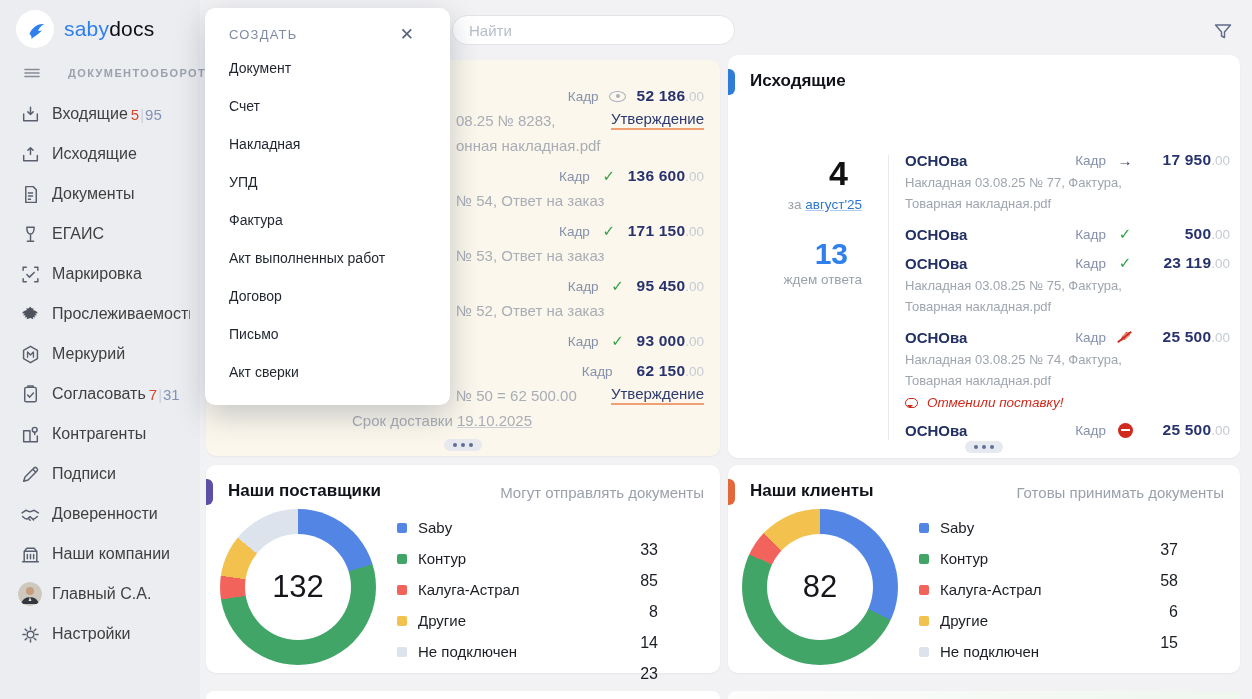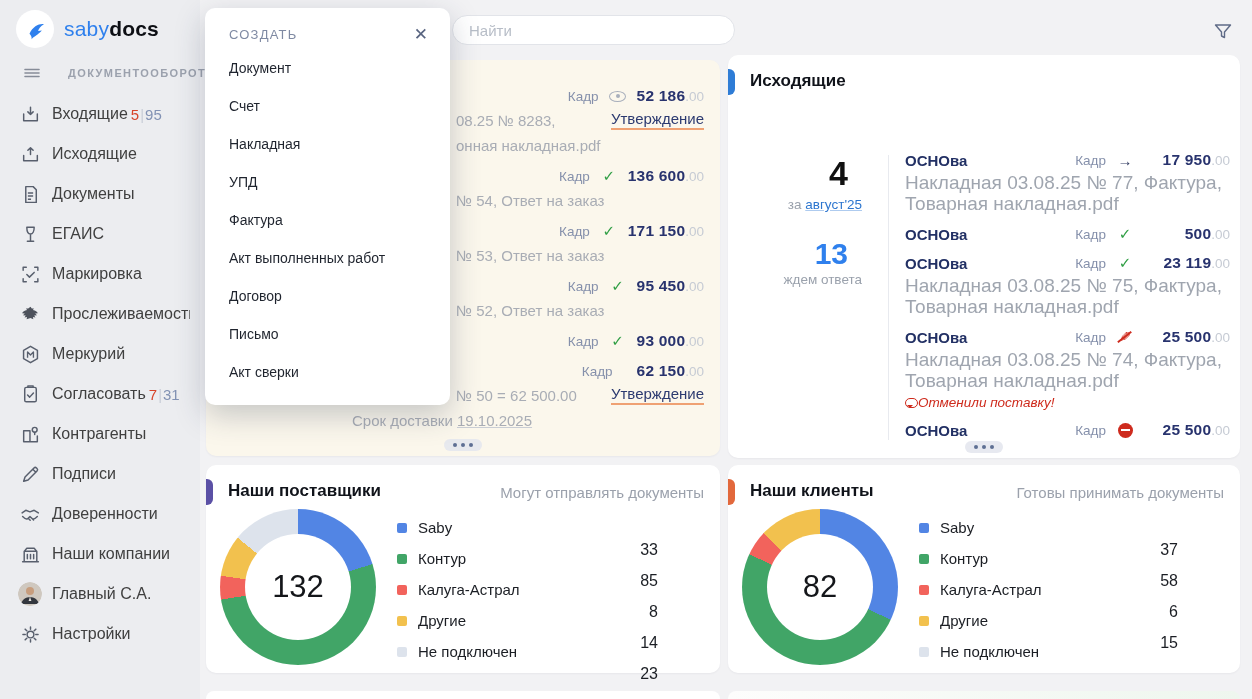--- a/index.html
+++ b/index.html
@@ -5,21 +5,21 @@
   html,body{margin:0;padding:0;background:#e8e9ec;}
   *{box-sizing:border-box;}
   #app{position:relative;width:1252px;height:699px;overflow:hidden;
        background:#f2f2f4;font-family:"Liberation Sans","DejaVu Sans",sans-serif;color:#2d313a;}
   
   .sidebar{position:absolute;left:0;top:0;width:200px;height:699px;background:#ecedf0;}
   .logo-row{display:flex;align-items:center;gap:10px;padding:9px 0 0 16px;height:48px;}
   .logo-circle{width:38px;height:38px;border-radius:50%;background:#fff;display:flex;align-items:center;justify-content:center;flex:0 0 38px;}
   .logo-word{font-size:21px;letter-spacing:.2px;}
   .logo-word .p1{color:#2f80ed;}
-  .logo-word .p2{color:#0d0f14;font-weight:bold;}
+  .logo-word .p2{color:#0d0f14;font-weight:normal;}
   .menu-row{display:flex;align-items:center;gap:14px;padding:14px 0 0 20px;height:36px;}
   .menu-label{font-size:11px;letter-spacing:1.4px;color:#9ba1ad;font-weight:bold;}
   .nav{margin-top:10px;}
   .nav-item{display:flex;align-items:center;height:40px;padding-left:18px;cursor:pointer;}
   .nav-ico{width:24px;height:22px;display:flex;align-items:center;justify-content:center;flex:0 0 24px;margin-right:10px;}
   .nav-label{font-size:16px;color:#404040;white-space:nowrap;}
   .clip-lg{max-width:138px;overflow:hidden;}
   .clip-sm{max-width:96px;overflow:hidden;}
   .badge{font-size:15px;margin-left:3px;white-space:nowrap;}
   .b-red{color:#d7452b;}
@@ -75,39 +75,39 @@
   .out-count-label{font-size:13.5px;color:#9aa1ac;margin-top:6px;}
   .out-count-label a{color:#2d76cf;text-decoration:underline;text-decoration-color:#aecbef;cursor:pointer;}
   .out-wait{font-size:30px;font-weight:bold;color:#2f80ed;padding-right:14px;margin-top:26px;line-height:32px;}
   .out-wait-label{font-size:13.5px;color:#9aa1ac;margin-top:2px;}
   .out-divider{position:absolute;left:160px;top:100px;bottom:18px;width:1px;background:#e8eaef;}
   .out-list{position:absolute;left:177px;top:96px;right:10px;bottom:0;overflow:hidden;}
   .out-row{margin-bottom:11px;}
   .out-head{display:flex;align-items:center;gap:9px;}
   .out-name{font-weight:bold;color:#223064;font-size:15px;flex:1;}
   .out-head .amt{min-width:86px;}
-  .out-desc{color:#9fa5af;font-size:19px;line-height:21px;margin-top:3px;}
-  .out-note{display:flex;align-items:center;gap:0;margin-top:4px;color:#ce2a1c;font-size:13.5px;font-style:italic;}
+  .out-desc{color:#9fa5af;font-size:13px;line-height:21px;margin-top:3px;}
+  .out-note{display:flex;align-items:center;gap:9px;margin-top:4px;color:#ce2a1c;font-size:13.5px;font-style:italic;}
   .bubble{width:13px;height:10px;border:1.5px solid #ce2a1c;border-radius:7px;position:relative;flex:0 0 13px;}
   .bubble::after{content:"";position:absolute;left:1px;bottom:-4px;border:3px solid transparent;border-top-color:#ce2a1c;}
   
   .card-sup{left:206px;top:465px;width:514px;height:208px;}
   .card-cli{left:728px;top:465px;width:512px;height:208px;}
   .donut{position:absolute;left:14px;top:44px;width:156px;height:156px;border-radius:50%;}
   .hole{position:absolute;inset:25px;background:#fff;border-radius:50%;display:flex;align-items:center;justify-content:center;
         font-size:31px;color:#14161a;}
   .legend{position:absolute;left:191px;right:62px;top:47px;}
   .lg-row{display:flex;align-items:center;height:31px;cursor:pointer;}
   .lg-swatch{width:10px;height:10px;border-radius:2px;flex:0 0 10px;margin-right:11px;}
   .lg-label{flex:1;font-size:15px;color:#1b1e24;}
   .lg-val{font-size:16px;color:#1b1e24;margin-top:44px;}
   
   .dropdown{position:absolute;left:205px;top:8px;width:245px;border-radius:10px;background:#fff;z-index:30;
             box-shadow:0 10px 30px rgba(40,50,80,.25);padding:18px 0 14px 0;}
-  .dd-head{display:flex;align-items:center;justify-content:space-between;padding:0 22px 6px 24px;}
+  .dd-head{display:flex;align-items:center;justify-content:space-between;padding:0 36px 6px 24px;}
   .dd-title{font-size:13px;letter-spacing:1.2px;color:#7f8aa3;}
   .dd-close{font-size:17px;color:#586480;cursor:pointer;line-height:1;}
   .dd-item{height:38px;line-height:38px;padding:0 24px;font-size:14px;color:#1f242e;cursor:pointer;white-space:nowrap;}
   
   .partial{position:absolute;top:691px;height:8px;border-radius:10px 10px 0 0;background:#fff;}
   .partial.pl{left:206px;width:514px;}
   .partial.pr{left:728px;width:512px;background:linear-gradient(90deg,#fdfdfc,#eef6ee);}
 </style>
 </head>
 <body>

